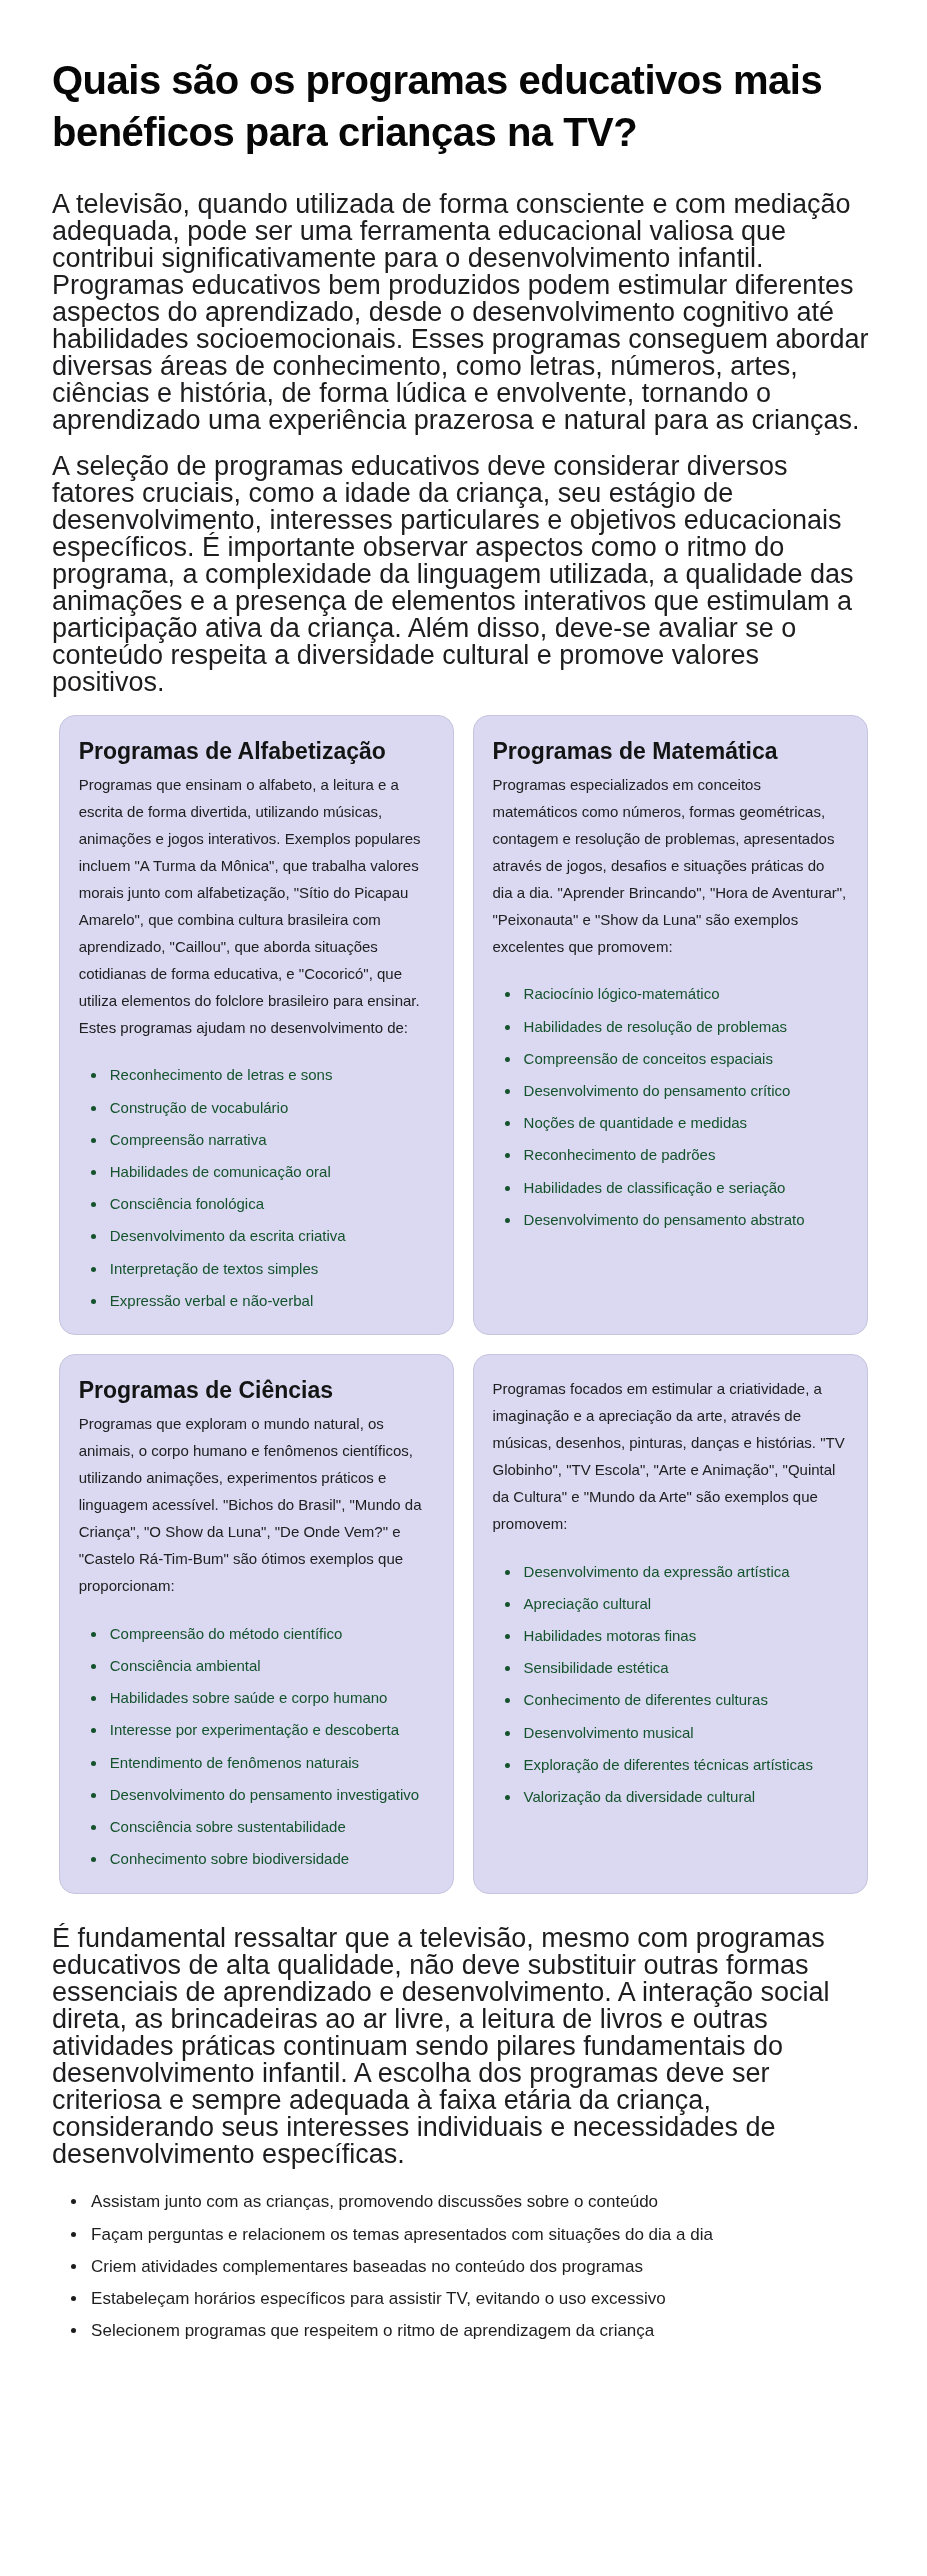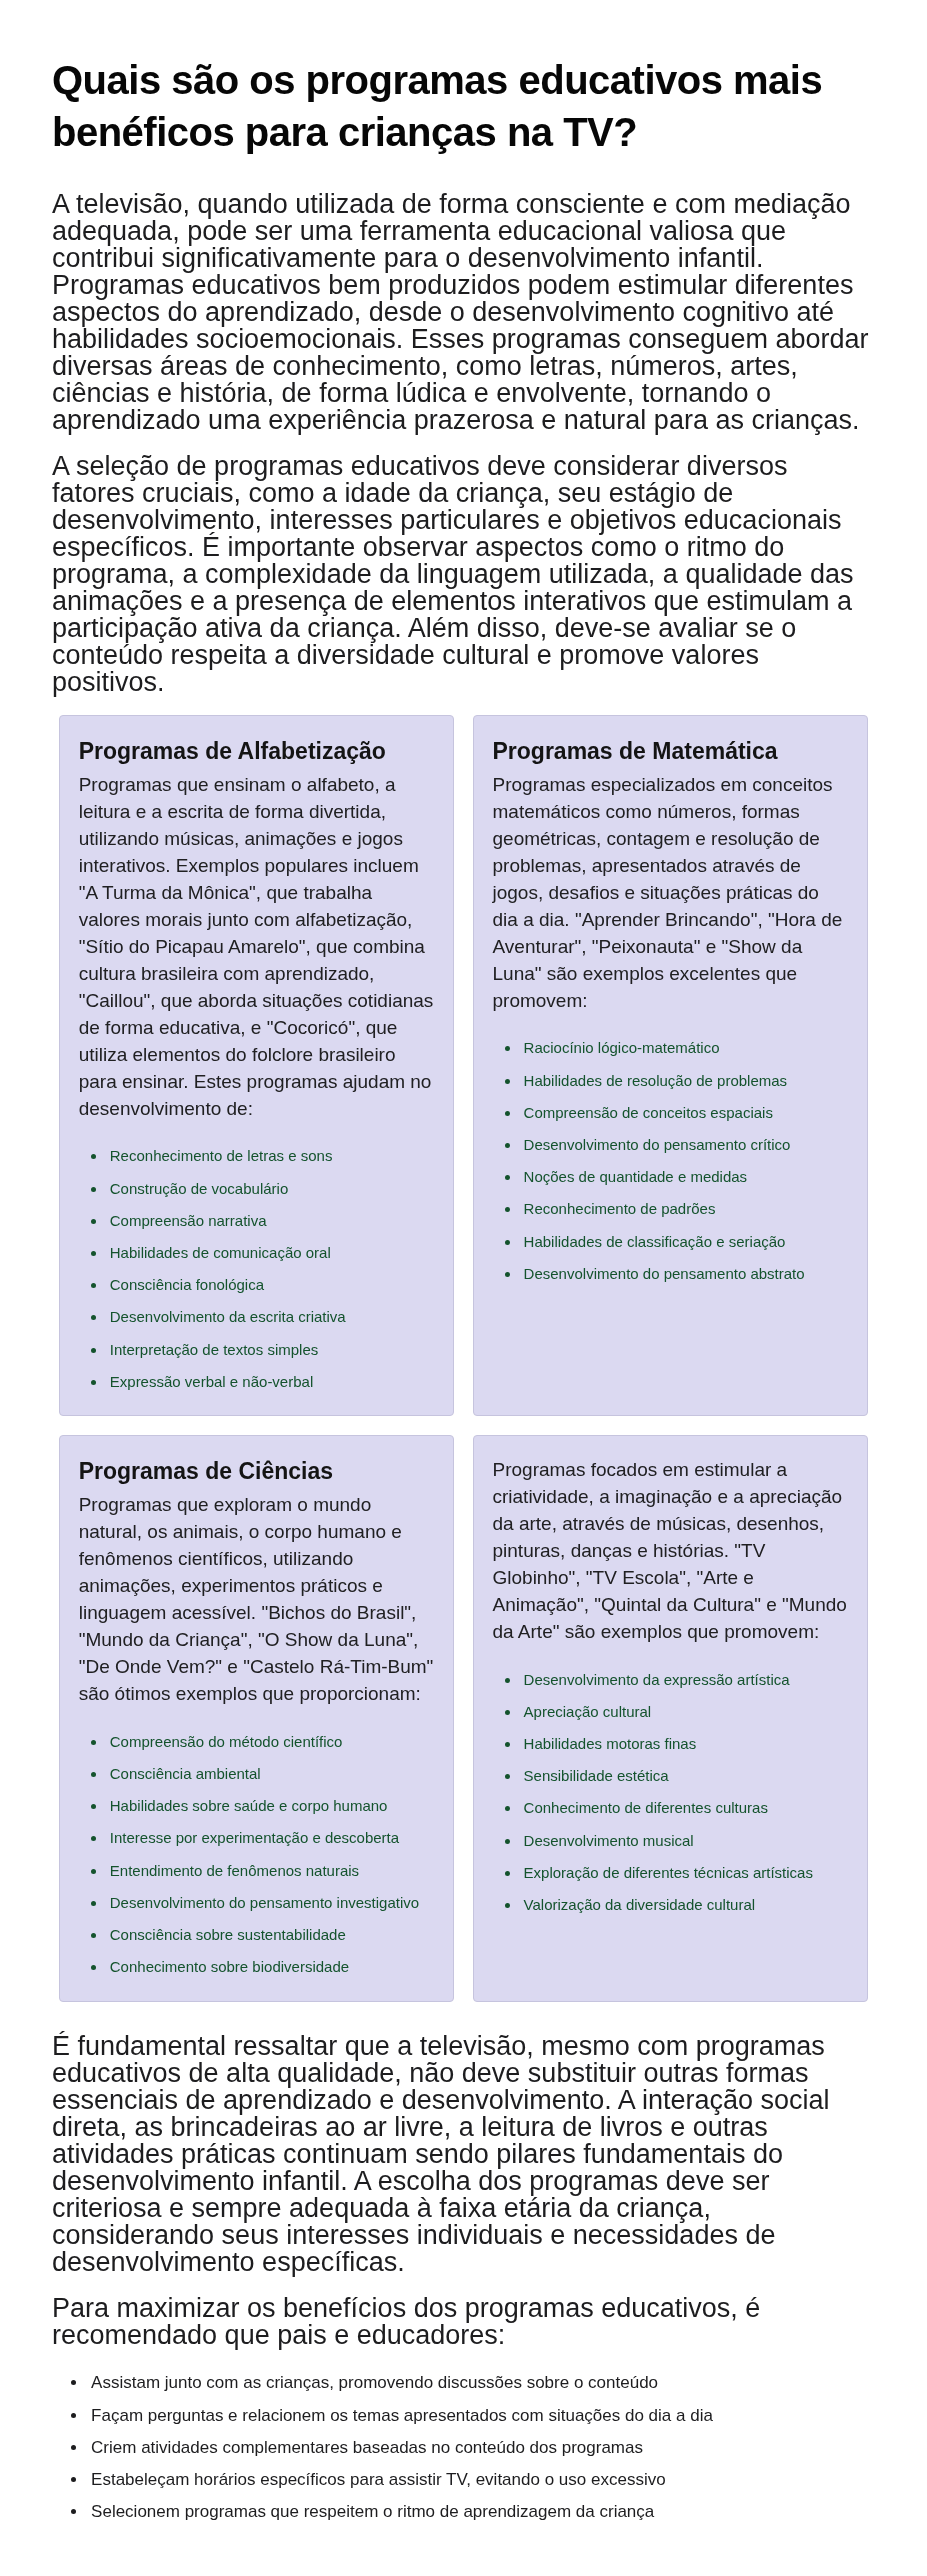--- a/index.html
+++ b/index.html
@@ -34,33 +34,33 @@
   .cards-grid {
     display: grid;
     grid-template-columns: 1fr 1fr;
     gap: 19px;
     margin: 0 7.2px 31px 7.2px;
   }
   .card {
     box-sizing: border-box;
     background: #dbd9f1;
     border: 1px solid #c6c4de;
-    border-radius: 4px;
+    border-radius: 16px;
     padding: 19.6px 18.5px 15.5px 18.5px;
   }
   .card h2.card-title {
     margin: 0 0 5.2px 0;
     font-size: 23px;
     line-height: 30px;
     font-weight: 700;
     color: #141414;
   }
   .card p.card-description {
     margin: 0 0 20.6px 0;
-    font-size: 19px;
+    font-size: 15px;
     line-height: 27px;
     color: #202022;
   }
   .card ul.card-bullets {
     margin: 0;
     padding: 0 0 0 28px;
     list-style: disc;
   }
   .card ul.card-bullets li {
     font-size: 15px;
@@ -149,21 +149,20 @@
           <li>Conhecimento de diferentes culturas</li>
           <li>Desenvolvimento musical</li>
           <li>Exploração de diferentes técnicas artísticas</li>
           <li>Valorização da diversidade cultural</li>
         </ul>
   </div>
 </div>
 
   <p class="body-paragraph">É fundamental ressaltar que a televisão, mesmo com programas educativos de alta qualidade, não deve substituir outras formas essenciais de aprendizado e desenvolvimento. A interação social direta, as brincadeiras ao ar livre, a leitura de livros e outras atividades práticas continuam sendo pilares fundamentais do desenvolvimento infantil. A escolha dos programas deve ser criteriosa e sempre adequada à faixa etária da criança, considerando seus interesses individuais e necessidades de desenvolvimento específicas.</p>
 
-  <p class="body-paragraph">Para maximizar os benefícios dos programas educativos, é recomendado que pais e educadores:</p>
 
   <ul class="recommendations-list">
       <li>Assistam junto com as crianças, promovendo discussões sobre o conteúdo</li>
       <li>Façam perguntas e relacionem os temas apresentados com situações do dia a dia</li>
       <li>Criem atividades complementares baseadas no conteúdo dos programas</li>
       <li>Estabeleçam horários específicos para assistir TV, evitando o uso excessivo</li>
       <li>Selecionem programas que respeitem o ritmo de aprendizagem da criança</li>
     </ul>
 
 </div>

